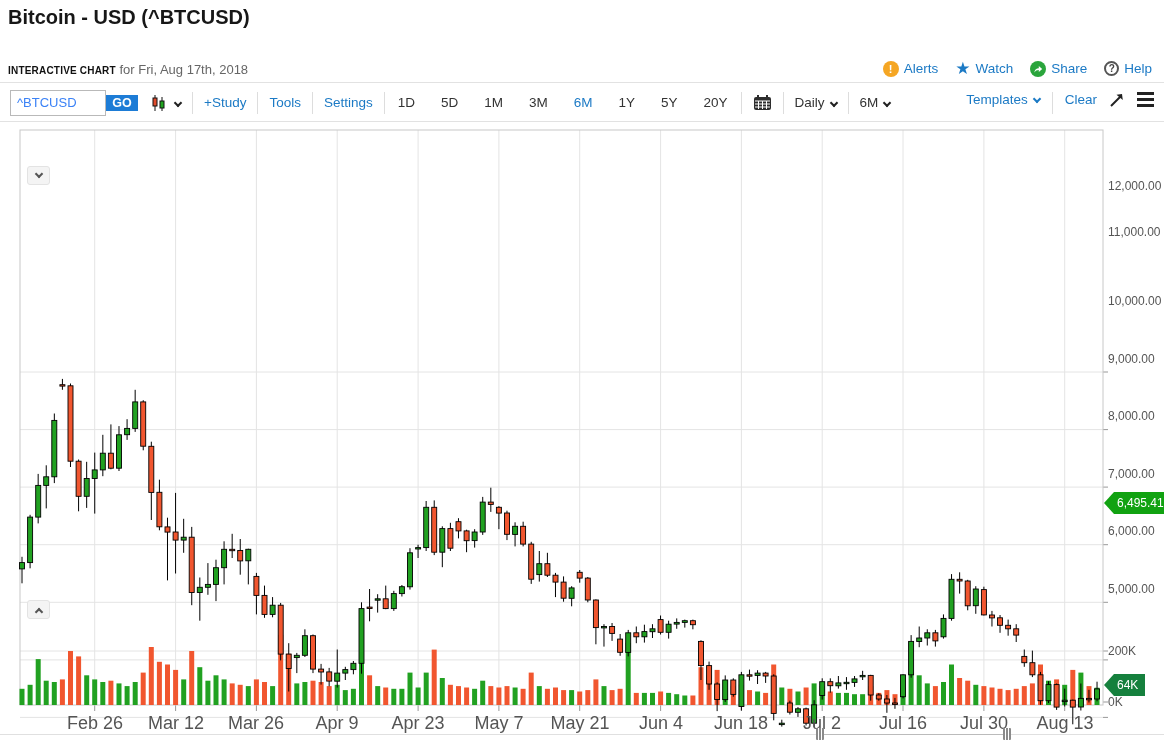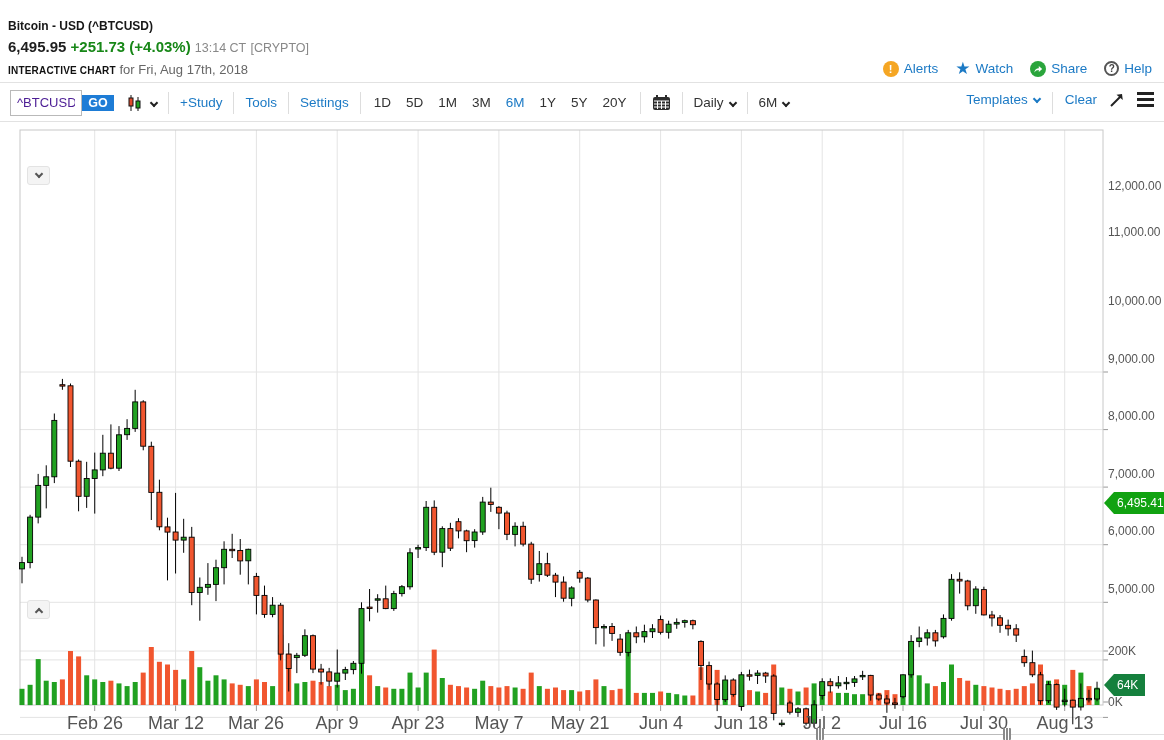--- a/index.html
+++ b/index.html
@@ -2,42 +2,42 @@
 <html><head>
 <meta charset="utf-8">
 <style>
   * { margin:0; padding:0; box-sizing:border-box; }
   html,body { width:1164px; height:740px; background:#fff; overflow:hidden;
     font-family:"Liberation Sans", sans-serif; }
   .abs { position:absolute; }
   #stage { position:relative; width:1164px; height:740px; background:#fff; }
 
   
-  #page-title { left:8px; top:6px; font-size:12px; font-weight:bold; color:#171717;margin-top:13px; }
+  #page-title { left:8px; top:6px; font-size:20px; font-weight:bold; color:#171717; }
   #quote-line { left:8px; top:38px; font-size:15px; }
   #quote-line .px { font-weight:bold; color:#1d1d1d; }
   #quote-line .chg { font-weight:bold; color:#178717; }
   #quote-line .tm { font-size:12.5px; color:#888; }
   #sub-line { left:8px; top:62px; font-size:13px; color:#666; }
   #sub-line b { color:#111; font-size:10px; letter-spacing:.2px; }
   #util { top:60px; right:12px; display:flex; gap:17px; align-items:center; font-size:13.5px; }
   .ulink { color:#1c7ac5; display:flex; align-items:center; gap:5px; cursor:pointer; }
   .circ { display:inline-flex; width:16px; height:16px; border-radius:50%;
     align-items:center; justify-content:center; font-size:11px; font-weight:bold; color:#fff; }
   .alert-c { background:#f5a623; }
   .help-c { background:#fff; border:2px solid #555; color:#444; width:15px; height:15px; font-size:10px;}
   .star { color:#1c7ac5; font-size:17px; line-height:1; }
   hr.rule { position:absolute; left:0; right:0; border:none; border-top:1px solid #e2e2e2; }
 
   
   #toolbar { left:0; top:84px; width:1164px; height:38px; display:flex; align-items:center;
     padding:0 10px; gap:11px; font-size:13.5px; color:#333;
     border-bottom:1px solid #e2e2e2; }
-  #symbol-input { width:72px; height:26px; border:1px solid #b9b9b9; padding:12px 6px;
-    font-size:13px; font-family:"Liberation Sans",sans-serif; color:#4c1d95; }
+  #symbol-input { width:96px; height:26px; border:1px solid #b9b9b9; padding:12px 6px;
+    font-size:13px; font-family:"Liberation Sans",sans-serif; color:#3b82f6; }
   #go-btn { height:16px; width:32px; background:#1d7cd6; color:#fff; border:none;
     font-weight:bold; font-size:12.5px; cursor:pointer; margin-left:-11px; }
   .vdiv { width:1px; height:22px; background:#ddd; flex:0 0 auto; }
   .tlink { color:#1c7ac5; cursor:pointer; }
   .range-btn { color:#333; cursor:pointer; margin:0 2px; }
   .range-btn.active { color:#1c7ac5; }
   .chev { display:inline-block; width:6px; height:6px; border-right:2px solid #222;
     border-bottom:2px solid #222; transform:rotate(45deg); margin-left:6px; vertical-align:2px; }
   .chev.blue { border-color:#1c7ac5; }
   .dropdown { display:flex; align-items:center; cursor:pointer; }
@@ -66,26 +66,20 @@
   .sb-grip { position:absolute; top:728px; width:8px; height:12px; background:#8a8a8a;
     border-radius:1px; cursor:ew-resize;
     background-image:linear-gradient(90deg, transparent 2px, #fff 2px, #fff 3px, transparent 3px, transparent 5px, #fff 5px, #fff 6px, transparent 6px); }
 </style>
 </head>
 <body>
 
 <div id="stage">
 
   <div class="abs" id="page-title">Bitcoin - USD (^BTCUSD)</div>
-  <div class="abs" id="quote-line">
-    <span class="px">6,495.95</span>
-    <span class="chg">+251.73 (+4.03%)</span>
-    <span class="tm">13:14 CT</span>
-    <span class="tm">[CRYPTO]</span>
-  </div>
   <div class="abs" id="sub-line">
     <b>INTERACTIVE CHART</b><span> for Fri, Aug 17th, 2018</span>
   </div>
   <div class="abs" id="util">
     <span class="ulink">
       <span class="circ alert-c">!</span>
       <span>Alerts</span>
     </span>
     <span class="ulink">
       <span class="star">★</span>
@@ -117,21 +111,21 @@
       </svg>
       <span class="chev"></span>
     </span>
     <span class="vdiv"></span>
     <span class="tlink">+Study</span>
     <span class="vdiv"></span>
     <span class="tlink">Tools</span>
     <span class="vdiv"></span>
     <span class="tlink">Settings</span>
     <span class="vdiv"></span>
-    <span id="range-group" style="display:flex;gap:11px">
+    <span id="range-group" style="display:flex;gap:22px">
         <span class="range-btn">1D</span>
         <span class="range-btn">5D</span>
         <span class="range-btn">1M</span>
         <span class="range-btn">3M</span>
         <span class="range-btn active">6M</span>
         <span class="range-btn">1Y</span>
         <span class="range-btn">5Y</span>
         <span class="range-btn">20Y</span>
       </span>
     <span class="vdiv"></span>

